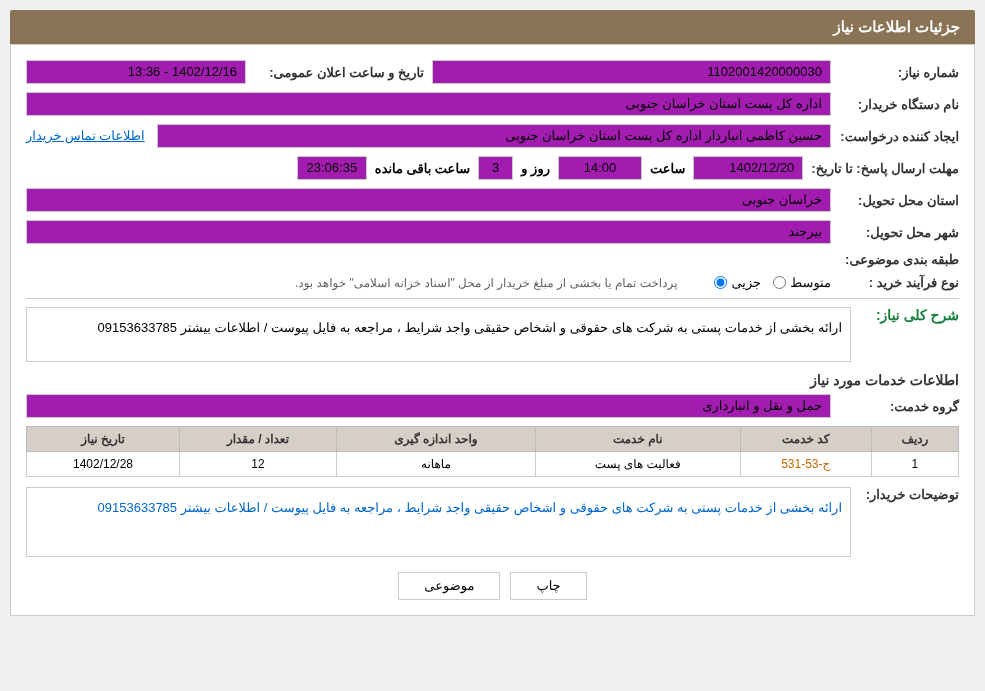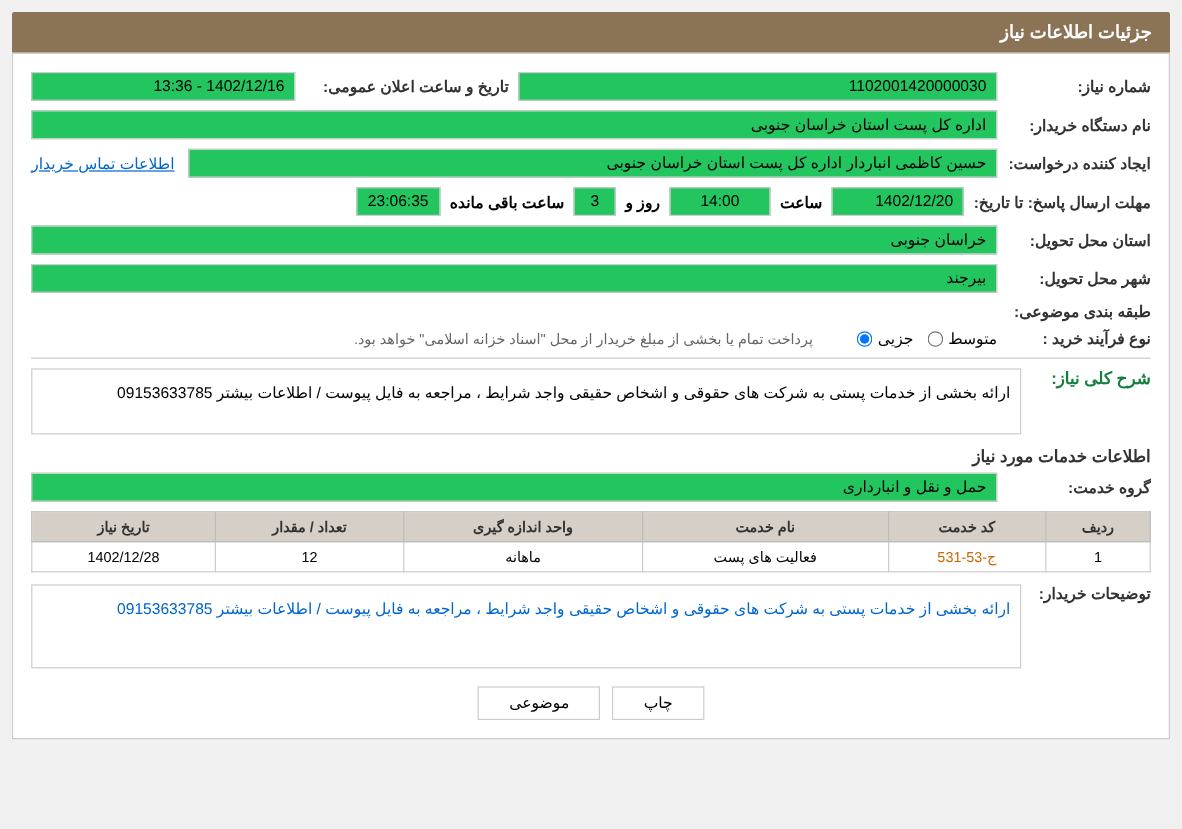--- a/index.html
+++ b/index.html
@@ -38,21 +38,21 @@
     }
     .label {
       color: #333;
       font-weight: bold;
       white-space: nowrap;
       min-width: 120px;
       text-align: right;
     }
     .value-box {
       border: 1px solid #ccc;
-      background: #22c55e;
+      background: #a21caf;
       padding: 3px 8px;
       min-height: 24px;
       flex: 1;
       text-align: right;
     }
     .value-box.narrow {
       flex: none;
       width: 220px;
     }
     .link-text {
@@ -173,21 +173,21 @@
     </div>
 
     <div class="info-row">
       <span class="label">نام دستگاه خریدار:</span>
       <div class="value-box">اداره کل پست استان خراسان جنوبی</div>
     </div>
 
     <div class="info-row">
       <span class="label">ایجاد کننده درخواست:</span>
       <div class="value-box">حسین کاظمی انباردار اداره کل پست استان خراسان جنوبی</div>
-      <span class="link-text" style="white-space:nowrap; margin-right:4px;">اطلاعات تماس خریدار</span>
+      <span class="link-text" style="white-space:nowrap; margin-right:4px;font-family:Liberation Serif, serif;">اطلاعات تماس خریدار</span>
     </div>
 
     <div class="info-row">
       <span class="label" style="min-width:140px;">مهلت ارسال پاسخ: تا تاریخ:</span>
       <div class="value-box" style="width:110px;flex:none;">1402/12/20</div>
       <span class="inline-label">ساعت</span>
       <div class="value-box" style="width:84px;flex:none;text-align:center;">14:00</div>
       <span class="inline-label">روز و</span>
       <div class="value-box" style="width:35px;flex:none;text-align:center;">3</div>
       <span class="inline-label">ساعت باقی مانده</span>

